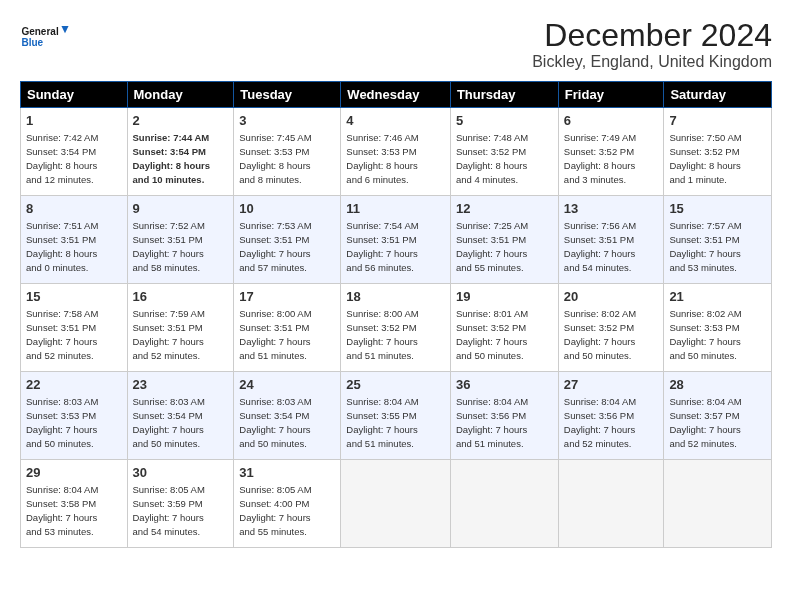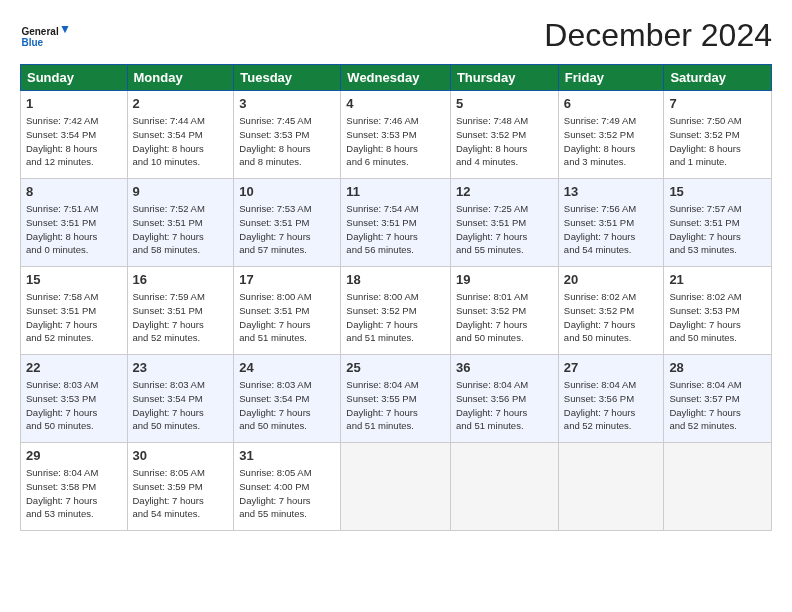--- a/index.html
+++ b/index.html
@@ -37,21 +37,21 @@
     }
     .subtitle {
       font-size: 16px;
       color: #444;
     }
     .calendar {
       width: 100%;
       border-collapse: collapse;
     }
     .calendar th {
-      background: #15803d;
+      background: #000000;
       color: #fff;
       font-size: 13px;
       font-weight: bold;
       padding: 5px 6px;
       text-align: left;
       border: 1px solid #1255a0;
     }
     .calendar td {
       vertical-align: top;
       border: 1px solid #ccc;
@@ -88,20 +88,21 @@
   <div class="header-row">
     <div class="logo">
     <svg width="50" height="36" viewBox="0 0 70 36">
       <text x="2" y="16" font-size="14" font-weight="bold" fill="#1a1a1a" font-family="Arial">General</text>
       <text x="2" y="32" font-size="14" font-weight="bold" fill="#1565C0" font-family="Arial">Blue</text>
       <polygon points="58,4 68,4 63,14" fill="#1565C0"></polygon>
     </svg>
   </div>
     <div class="title-block">
       <div class="main-title">December 2024</div>
+      <div class="subtitle">Bickley, England, United Kingdom</div>
     </div>
   </div>
 
   <table class="calendar">
     <thead>
       <tr>
       <th>Sunday</th>
           <th>Monday</th>
           <th>Tuesday</th>
           <th>Wednesday</th>
@@ -114,21 +115,21 @@
     <tr>
           <td>
             <span class="day-num">1</span>
             <div class="day-info" style="white-space: pre-line;">Sunrise: 7:42 AM
 Sunset: 3:54 PM
 Daylight: 8 hours
 and 12 minutes.</div>
           </td>
           <td>
             <span class="day-num">2</span>
-            <div class="day-info" style="white-space: pre-line;">Sunrise: 7:44 AM
+            <div class="day-info" style="white-space: pre-line; font-weight: bold;">Sunrise: 7:44 AM
 Sunset: 3:54 PM
 Daylight: 8 hours
 and 10 minutes.</div>
           </td>
           <td>
             <span class="day-num">3</span>
             <div class="day-info" style="white-space: pre-line;">Sunrise: 7:45 AM
 Sunset: 3:53 PM
 Daylight: 8 hours
 and 8 minutes.</div>

